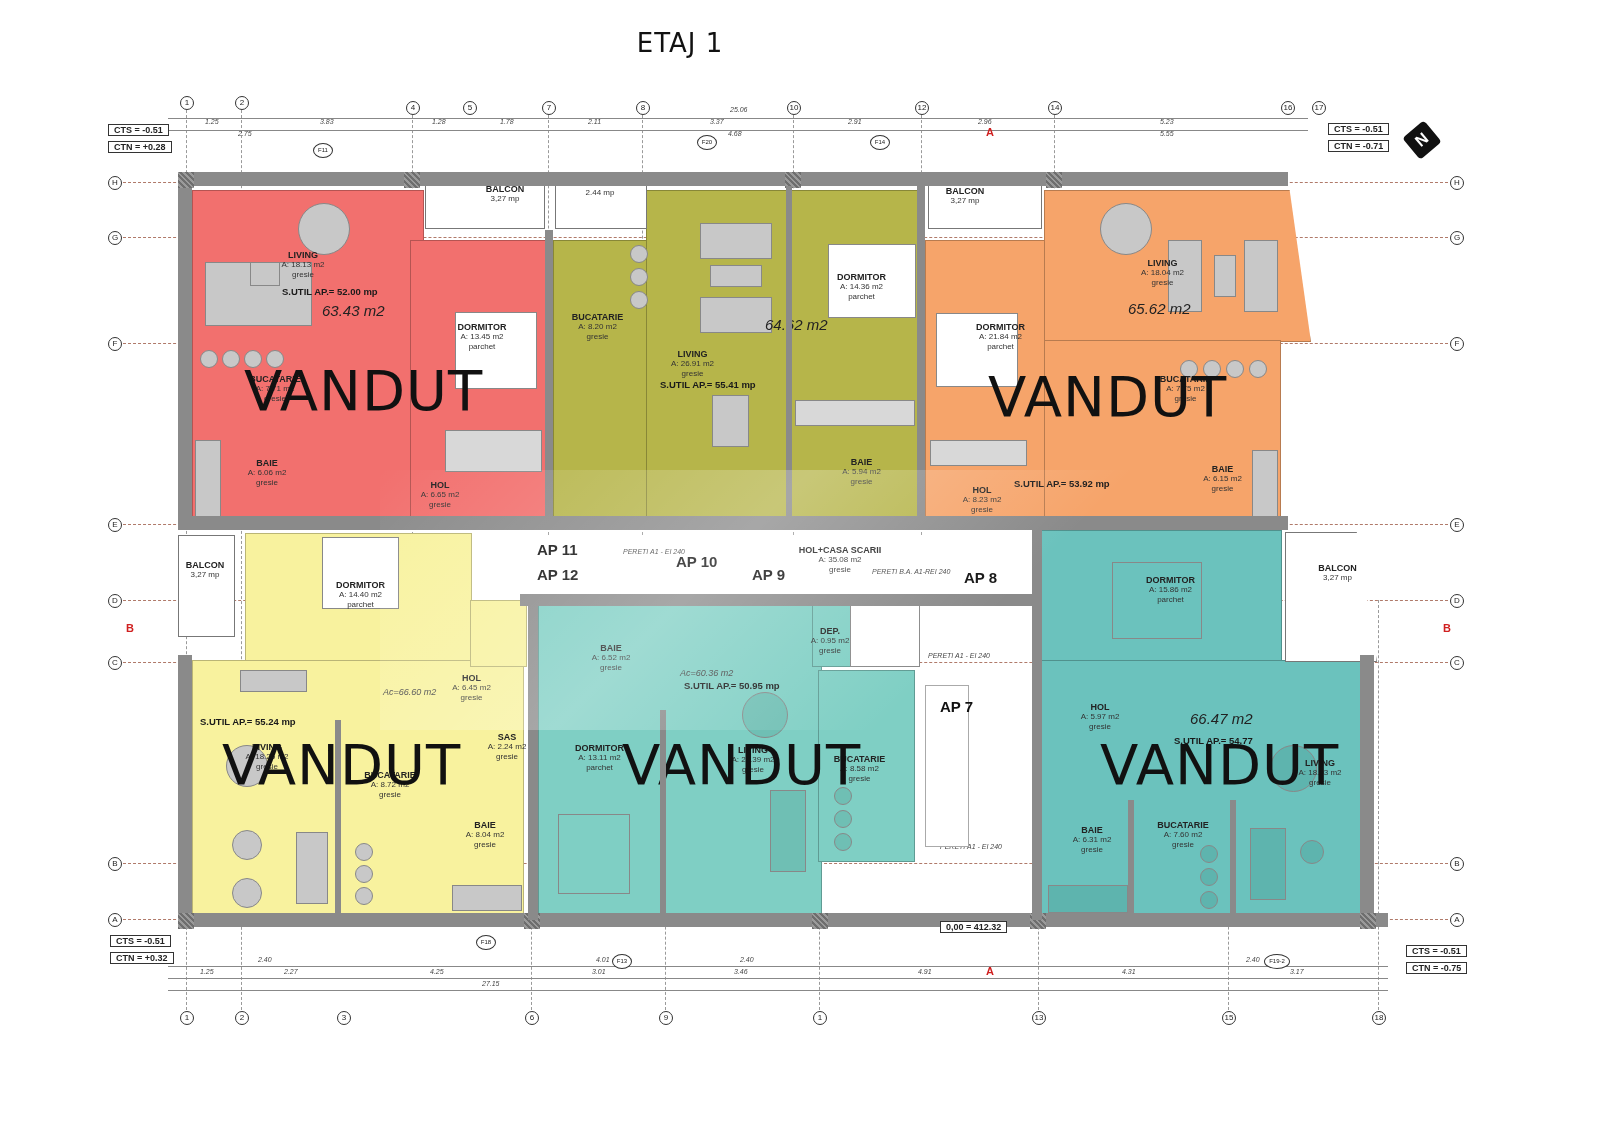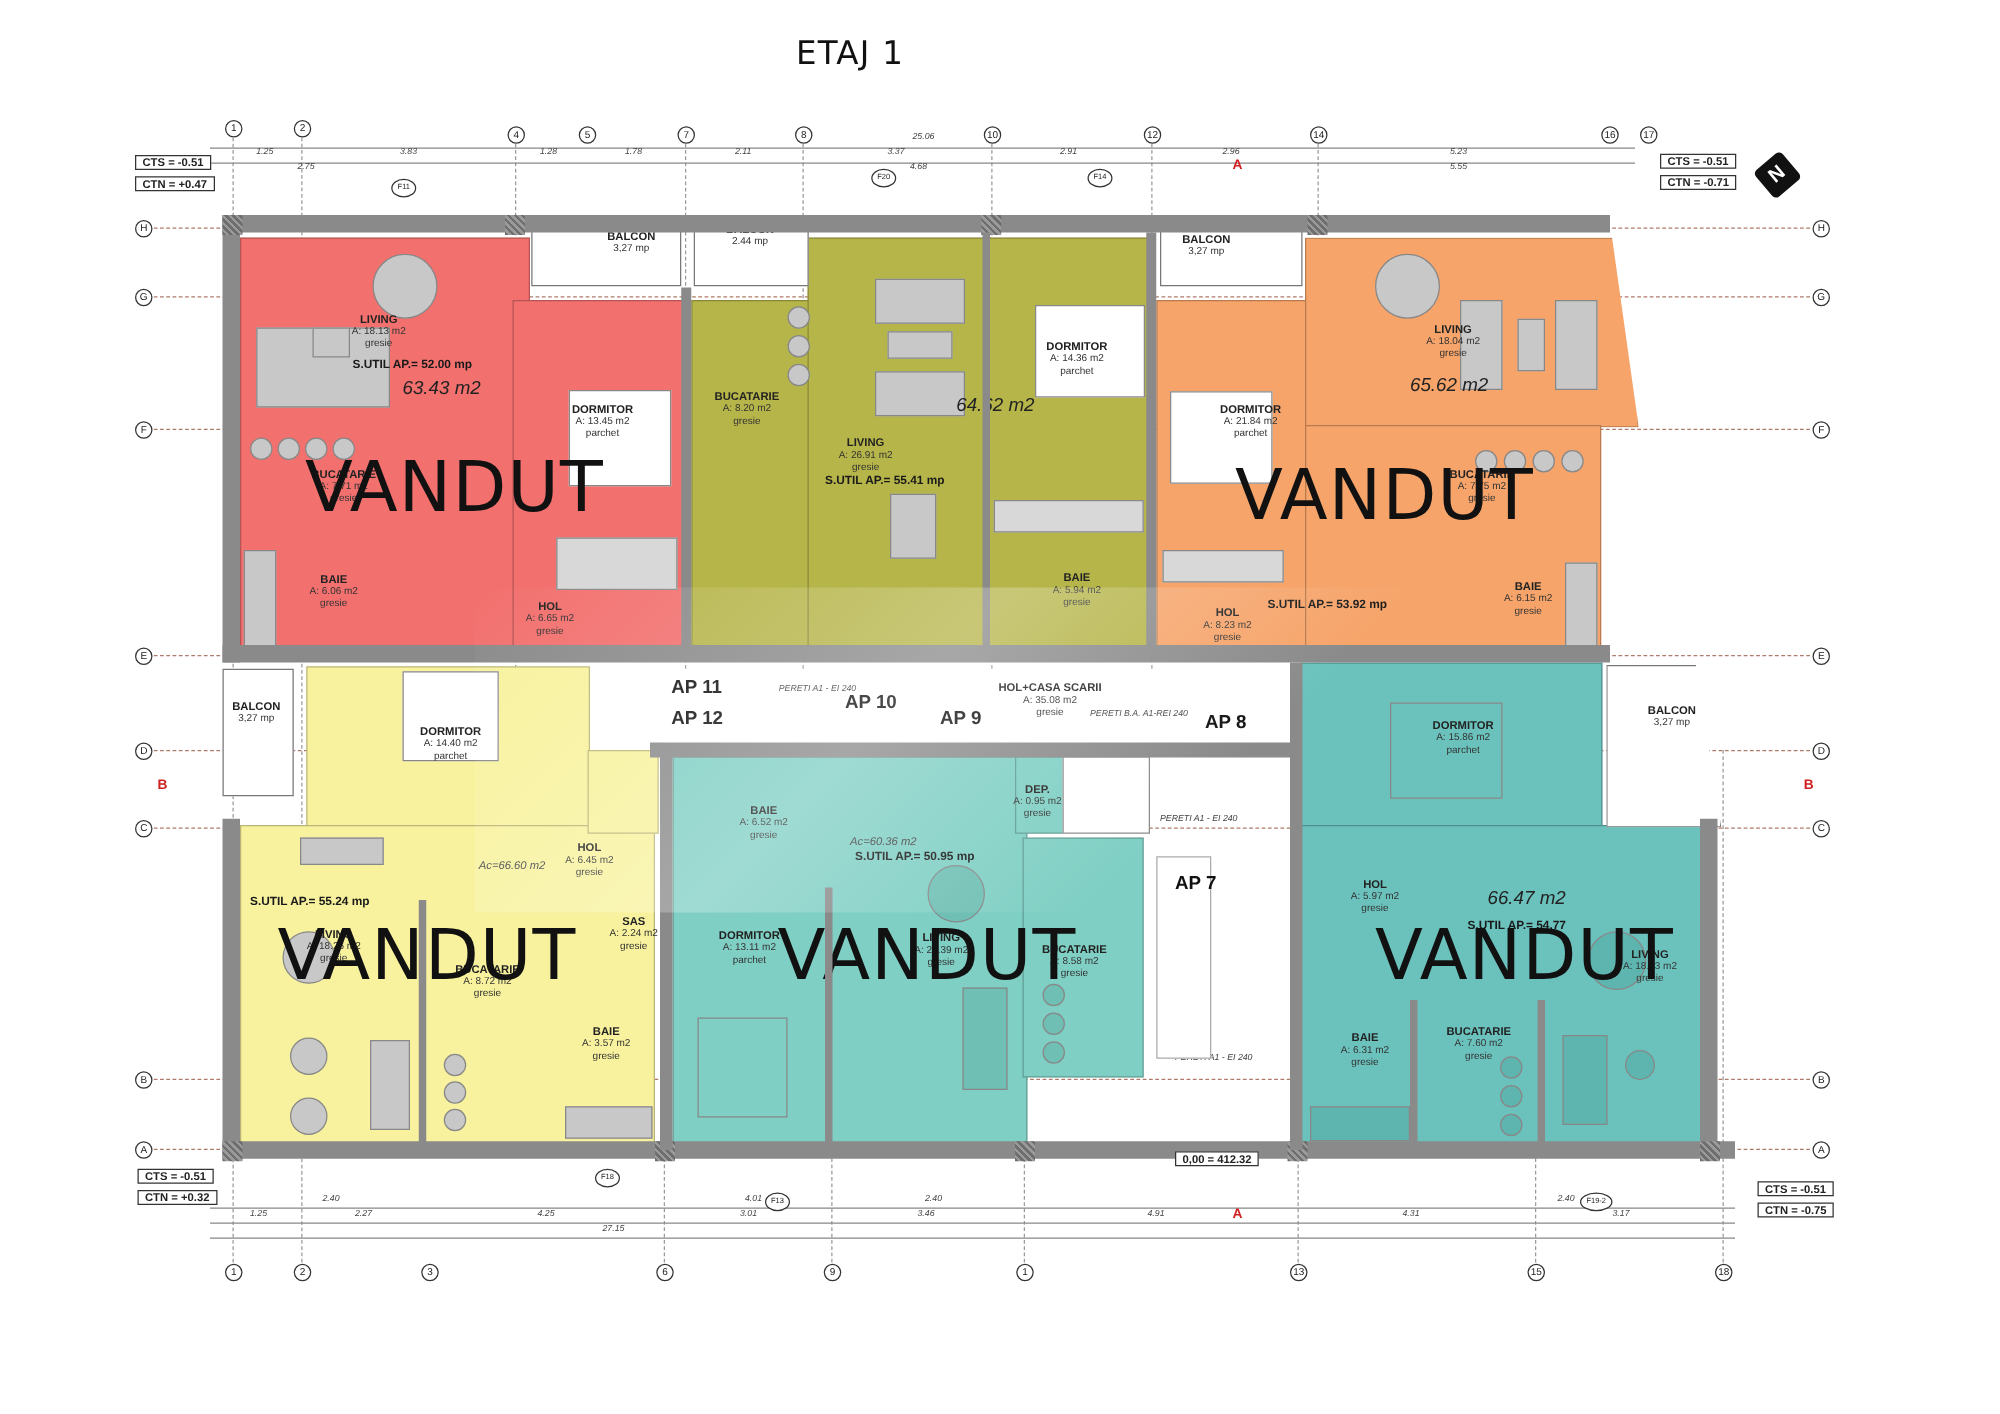--- a/index.html
+++ b/index.html
@@ -311,21 +311,21 @@
     <span class="ar">A: 2.24 m2</span>
     <span class="fl">gresie</span>
   </div>
   <div class="lbl" style="left:355px;top:770px;width:70px;">
     <span class="nm">BUCATARIE</span>
     <span class="ar">A: 8.72 m2</span>
     <span class="fl">gresie</span>
   </div>
   <div class="lbl" style="left:455px;top:820px;width:60px;">
     <span class="nm">BAIE</span>
-    <span class="ar">A: 3.57 m2</span>
+    <span class="ar">A: 8.04 m2</span>
     <span class="fl">gresie</span>
   </div>
   <div class="sold" style="left:222px;top:732px;">VANDUT</div>
 
   <div class="room" style="left:538px;top:605px;width:282px;height:310px;background:#7fcfc4;"></div>
   <div class="room" style="left:818px;top:670px;width:95px;height:190px;background:#7fcfc4;"></div>
   <div class="room" style="left:812px;top:605px;width:38px;height:60px;background:#7fcfc4;"></div>
   <div class="circ" style="left:742px;top:692px;width:44px;height:44px;background:#6fbfb4;"></div>
   <div class="bed" style="left:558px;top:814px;width:70px;height:78px;background:#7fcfc4;"></div>
   <div class="furn" style="left:770px;top:790px;width:34px;height:80px;background:#6fbfb4;"></div>
@@ -445,21 +445,21 @@
   <div class="wall" style="left:786px;top:186px;width:6px;height:334px;"></div>
   <div class="wall" style="left:917px;top:186px;width:8px;height:334px;"></div>
   <div class="wall" style="left:528px;top:600px;width:10px;height:320px;"></div>
   <div class="wall" style="left:1032px;top:530px;width:10px;height:390px;"></div>
   <div class="wall" style="left:335px;top:720px;width:6px;height:195px;"></div>
   <div class="wall" style="left:660px;top:710px;width:6px;height:205px;"></div>
   <div class="wall" style="left:1128px;top:800px;width:6px;height:115px;"></div>
   <div class="wall" style="left:1230px;top:800px;width:6px;height:115px;"></div>
 
   <div class="box" style="left:108px;top:124px;">CTS = -0.51</div>
-  <div class="box" style="left:108px;top:141px;">CTN = +0.47</div>
+  <div class="box" style="left:108px;top:141px;">CTN = +0.28</div>
   <div class="box" style="left:1328px;top:123px;">CTS = -0.51</div>
   <div class="box" style="left:1328px;top:140px;">CTN = -0.71</div>
   <div class="box" style="left:110px;top:935px;">CTS = -0.51</div>
   <div class="box" style="left:110px;top:952px;">CTN = +0.32</div>
   <div class="box" style="left:1406px;top:945px;">CTS = -0.51</div>
   <div class="box" style="left:1406px;top:962px;">CTN = -0.75</div>
   <div class="box" style="left:940px;top:921px;">0,00 = 412.32</div>
 
   <div class="dim" style="left:126px;top:622px;color:#d02020;font-weight:bold;font-style:normal;font-size:11px;">B</div>
   <div class="dim" style="left:1443px;top:622px;color:#d02020;font-weight:bold;font-style:normal;font-size:11px;">B</div>

